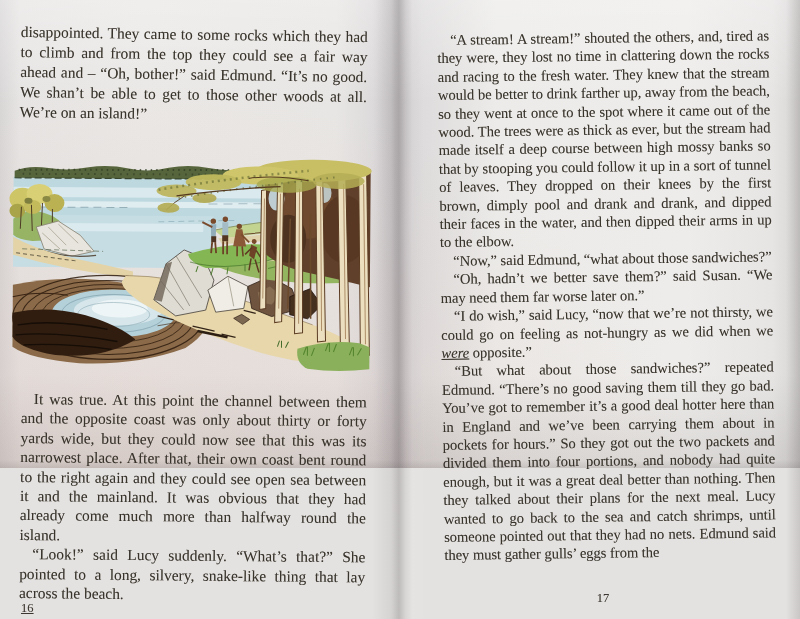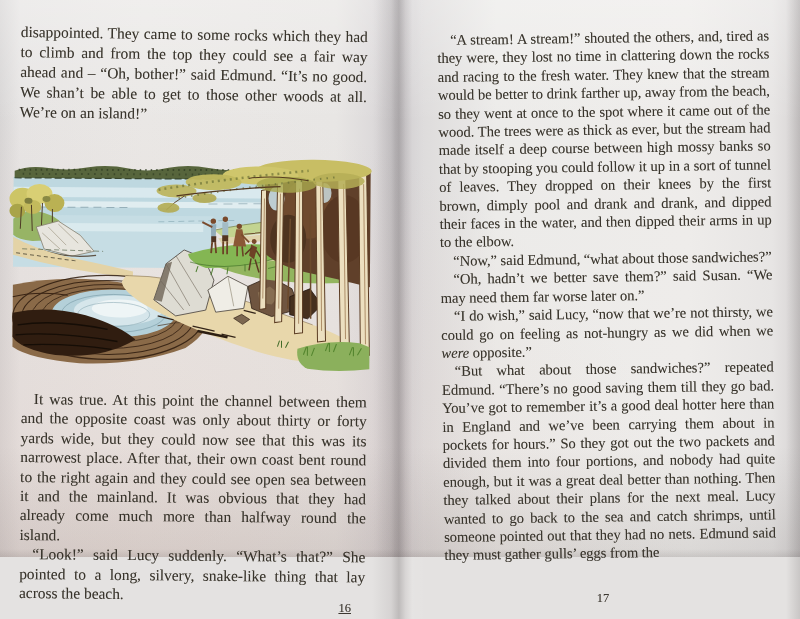--- a/index.html
+++ b/index.html
@@ -2,21 +2,21 @@
 <html><head>
 <meta charset="utf-8">
 <style>
   html,body{margin:0;padding:0;}
   body{
     width:800px;height:619px;overflow:hidden;
     background:#e4e2e1;
     font-family:"Liberation Serif", serif;
   }
   .spread{
-    position:relative;width:800px;height:557px;
+    position:relative;width:800px;height:468px;
     color:#38342c;
     background:
       radial-gradient(ellipse at 14% 106%, rgba(210,172,160,0.25), rgba(210,172,160,0) 60%),
       linear-gradient(180deg, rgba(255,255,255,0.28) 0%, rgba(255,255,255,0) 22%, rgba(0,0,0,0) 80%, rgba(40,32,30,0.10) 100%),
       linear-gradient(90deg,
         #d8d6d6 0%, #e7e5e4 2.5%, #eae8e6 18%, #e8e6e4 42%,
         #dcd9da 47%, #c9c6c8 49.4%, #cfccce 50.6%, #dedcdc 53%,
         #ecebe9 62%, #eeecea 86%, #e7e5e4 96.5%, #d6d3d3 100%);
   }
   .gutter{
@@ -42,33 +42,33 @@
   .illus{
     position:absolute;left:8px;top:158px;width:366px;height:222px;
     transform:rotate(0.4deg);
   }
   .lp-bottom{
     position:absolute;left:21px;top:389px;width:346px;
     font-size:15.4px;line-height:19.4px;
     transform:rotate(0.55deg);transform-origin:top left;
   }
   .lp-num{
-    position:absolute;left:21px;top:601px;width:330px;text-align:right;
+    position:absolute;left:21px;top:601px;width:330px;text-align:left;
     font-size:12.5px;color:#3c3831;text-decoration:underline;
   }
   .rp-text{
     position:absolute;left:437px;top:31px;width:332px;
     font-size:14.6px;line-height:18.4px;letter-spacing:-0.05px;
     transform:rotate(-0.8deg);transform-origin:top left;
   }
   .rp-num{
     position:absolute;left:437px;top:591px;width:332px;text-align:center;
     font-size:12.5px;color:#3c3831;
   }
-  .it{font-style:italic;}
+  .it{font-style:italic;text-decoration:underline;}
   .txt{text-shadow:0 0 0.5px rgba(70,62,50,0.35);}
 </style>
 </head>
 <body>
 
 <div class="spread">
 
   <div class="lp-top txt">
     <p>disappointed. They came to some rocks which they had to climb and from the top they could see a fair way ahead and – “Oh, bother!” said Edmund. “It’s no good. We shan’t be able to get to those other woods at all. We’re on an island!”</p>
   </div>

